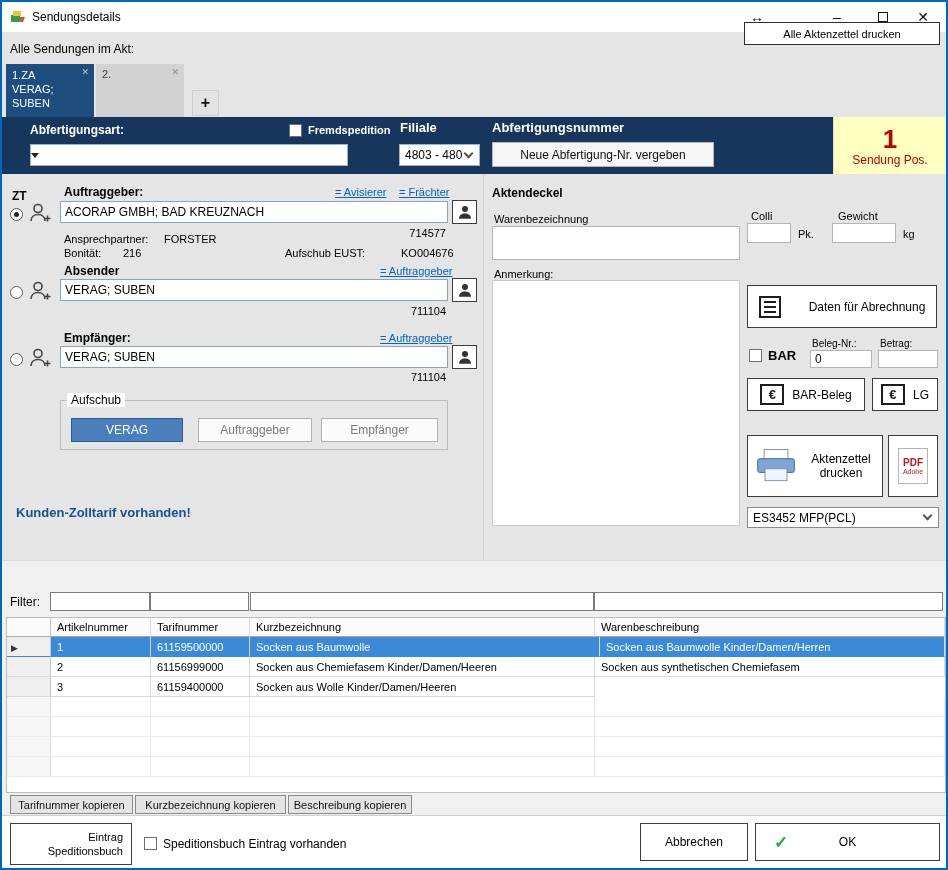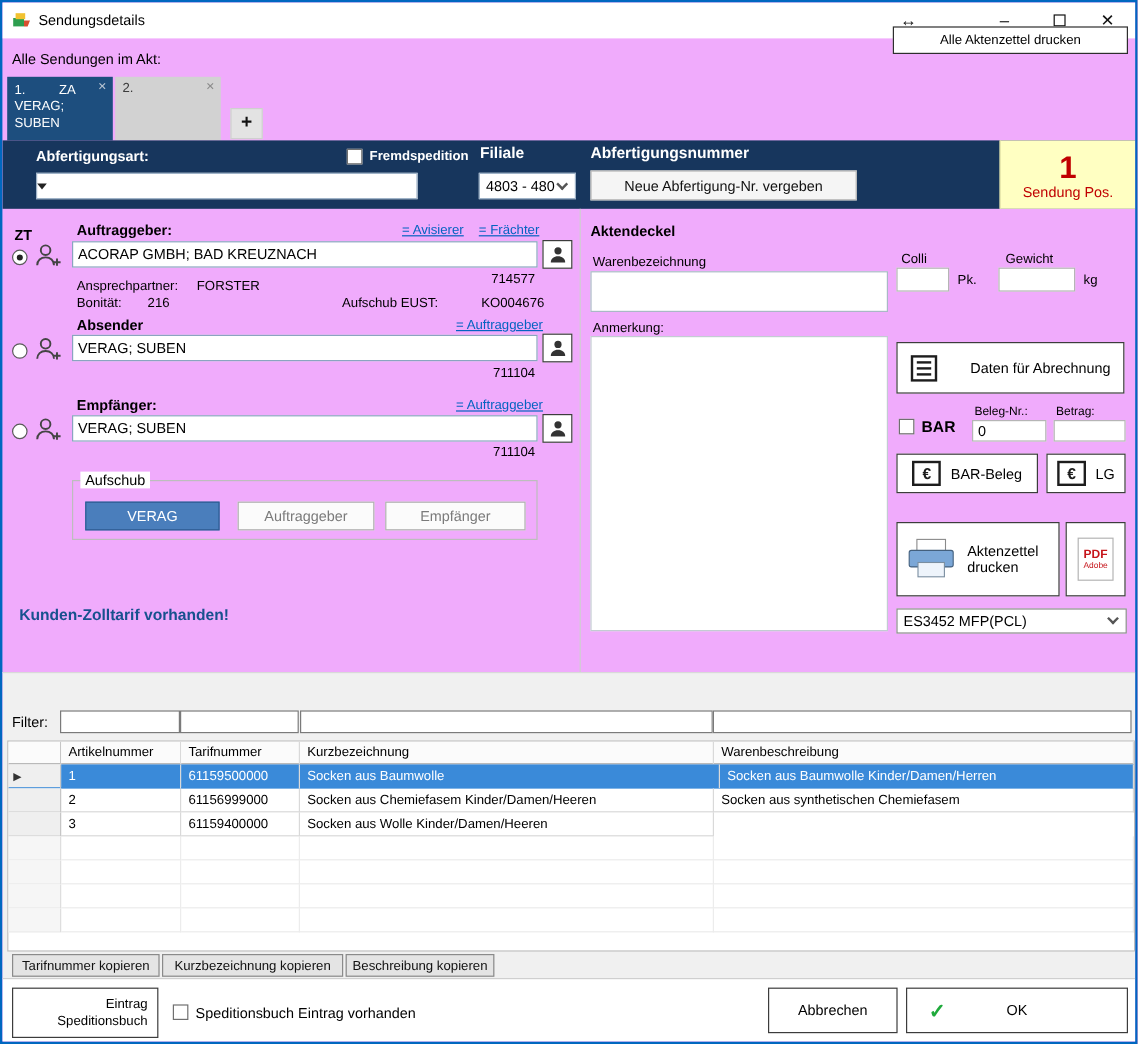--- a/index.html
+++ b/index.html
@@ -1,19 +1,19 @@
 <!DOCTYPE html>
 <html><head>
 <meta charset="utf-8">
 <style>
   *{margin:0;padding:0;box-sizing:border-box}
   html,body{width:948px;height:870px}
   body{font-family:"Liberation Sans",sans-serif;font-size:12px;color:#000;overflow:hidden;background:#8a9098}
   button,input,textarea{font-family:"Liberation Sans",sans-serif}
-  .win{position:relative;width:948px;height:870px;background:#f0abfc;border:2px solid #0067c0;overflow:hidden}
+  .win{position:relative;width:948px;height:870px;background:#e5e5e5;border:2px solid #0067c0;overflow:hidden}
   .abs{position:absolute}
 
   
   .titlebar{left:0;top:0;right:0;height:30px;background:#fff}
   .app-icon{position:absolute;left:8px;top:7px;width:16px;height:16px}
   .t-title{position:absolute;left:30px;top:0;line-height:30px;font-size:12px}
   .t-ctrl{position:absolute;top:0;width:34px;height:30px;display:flex;align-items:center;justify-content:center;font-size:14px;color:#111}
   .max-box{width:10px;height:10px;border:1px solid #111;display:inline-block}
 
   
@@ -31,21 +31,21 @@
   .icon-btn{background:#fff;border:1px solid #3c3c3c;display:flex;align-items:center;justify-content:center;padding:0}
   .cmd{background:#fff;border:1px solid #3c3c3c;display:flex;align-items:center;justify-content:center;font-size:12px;color:#000}
 
   
   .tab{font-size:11px;padding:4px 6px;overflow:hidden}
   .tab-active{background:#1d4e7e;color:#fff}
   .tab-active .tabln{line-height:14px}
   .tab-inactive{background:#d2d2d2;color:#3c3c3c}
   .tab-x{position:absolute;top:3px;right:5px;font-size:9px;color:#b9c6d4}
   .tab-inactive .tab-x{color:#8a8a8a}
-  .tab-type{margin-left:28px}
+  .tab-type{margin-left:0}
   .add-tab{background:#e3e3e3;border:1px solid #cfcfcf;font-size:16px;font-weight:bold;color:#111}
 
   
   .bluebar{background:#17365d;color:#fff}
   .bluebar .lbl{color:#fff;font-weight:bold}
   .combo{background:#fff;border:1px solid #9fb3c8;display:flex;align-items:center;color:#000}
   .combo .val{flex:1;padding:0 5px;white-space:nowrap;overflow:hidden;font-size:12px}
   .tri{width:0;height:0;border-left:4px solid transparent;border-right:4px solid transparent;border-top:5px solid #222;margin-right:6px}
   .chev{width:7px;height:7px;border-right:2px solid #555;border-bottom:2px solid #555;transform:rotate(45deg);margin:-4px 7px 0 0;flex:none}
   .neue-btn{background:#f5f5f5;border:1px solid #b5b5b5;font-size:12px;color:#111}
@@ -265,21 +265,21 @@
     <span class="euro-icon">€</span>
     <span>LG</span>
   </button>
 
   <button class="abs cmd" style="left:745px;top:433px;width:136px;height:62px;gap:8px">
     <svg viewBox="0 0 48 40" width="44" height="38">
         <rect x="11" y="2" width="26" height="12" fill="#fff" stroke="#8a8a8a"></rect>
         <rect x="4" y="12" width="40" height="15" rx="2" fill="#7ba7d7" stroke="#44607e"></rect>
         <rect x="12" y="23" width="24" height="13" fill="#eef4fb" stroke="#7a8ea0"></rect>
       </svg>
-    <span style="width:70px;text-align:left">Aktenzettel drucken</span>
+    <span style="width:70px;text-align:center">Aktenzettel drucken</span>
   </button>
   <button class="abs cmd" style="left:886px;top:433px;width:50px;height:62px">
     <span class="pdf-icon">
       <span class="pdf-txt">PDF</span>
       <span class="pdf-sub">Adobe</span>
     </span>
   </button>
 
   <div class="abs combo" style="left:745px;top:505px;width:192px;height:21px;border-color:#8a8a8a">
     <span class="val">ES3452 MFP(PCL)</span>

